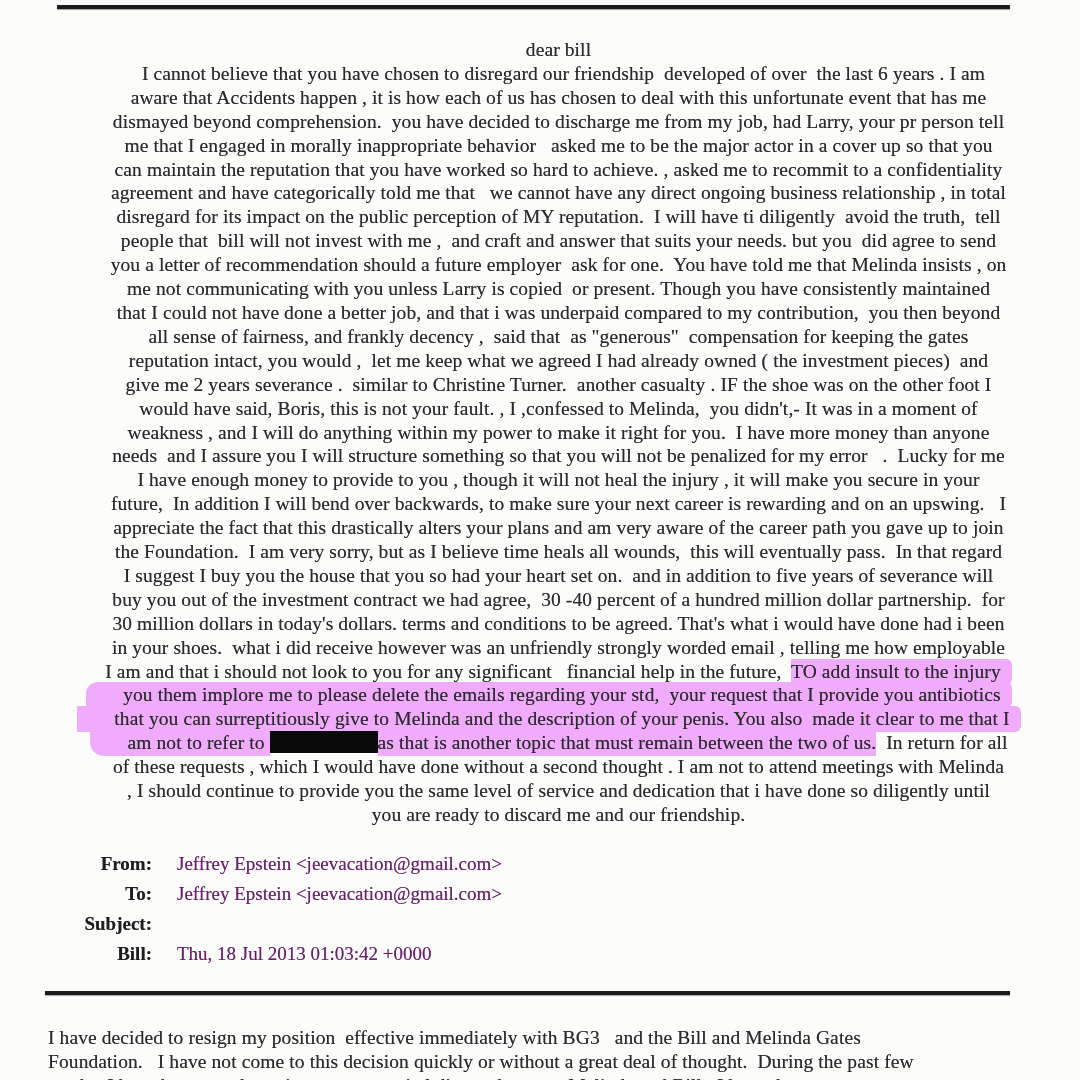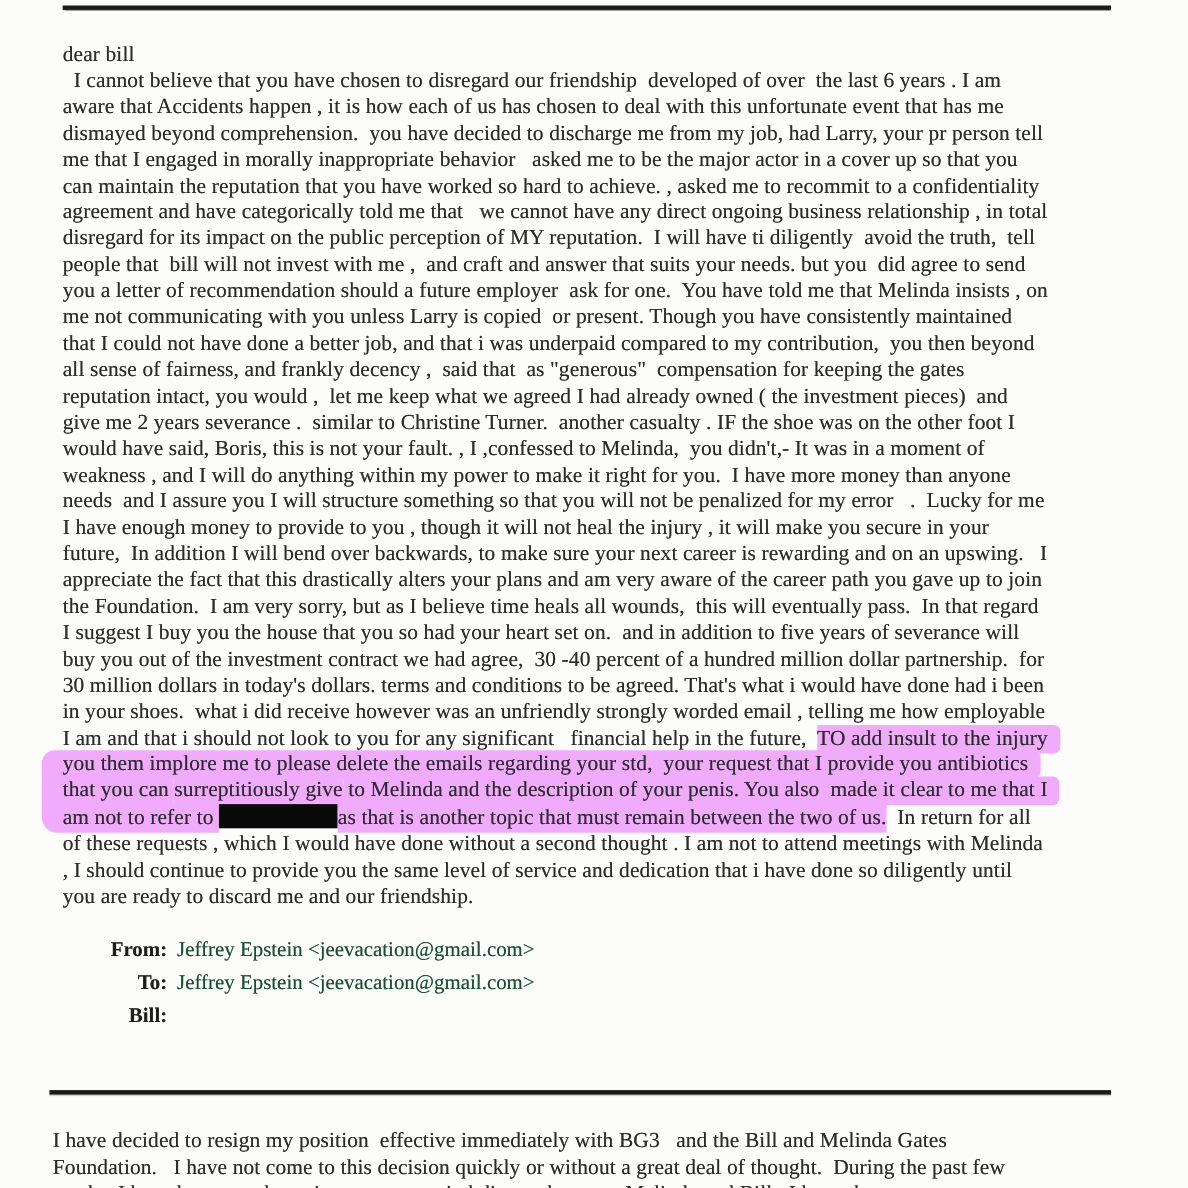--- a/index.html
+++ b/index.html
@@ -17,47 +17,48 @@
     box-shadow:0 1px 1px rgba(0,0,0,.35);
   }
   .rule.top{left:57px;top:5px;width:953px;}
   .rule.bottom{left:45px;top:991px;width:965px;}
 
   .letter{
     position:absolute;left:57px;top:38px;right:20px;
     font-size:19.5px;line-height:23.9px;
     white-space:pre;letter-spacing:.1px;
     text-shadow:0 0 .6px rgba(45,45,45,.65);
+    text-align:center;
   }
   .line{white-space:pre;}
   .hl{
     background:#f0abfc;
     padding-top:2px;padding-bottom:3px;
   }
-  .line .hl:first-child{margin-left:-19px;padding-left:19px;}
+  .line .hl:first-child{margin-left:-19px;padding-left:37px;}
   .line .hl:last-child{padding-right:11px;border-radius:0 6px 6px 0;}
   .line:nth-child(28) .hl:first-child{border-top-left-radius:12px;}
   .line:nth-child(30) .hl:first-child{border-bottom-left-radius:14px;}
   .ul{text-decoration-thickness:1.5px;text-underline-offset:2px;}
   .redact{
     display:inline-block;width:108px;height:22px;
     background:#0a0a0a;vertical-align:-4px;
   }
 
   .headers{
     position:absolute;left:40px;top:852px;
     font-size:19px;line-height:23px;
     text-shadow:0 0 .6px rgba(45,45,45,.6);
   }
   .hrow{display:flex;margin-bottom:7px;}
   .hlabel{
     width:112px;text-align:right;font-weight:bold;color:#1e1e1e;
-    margin-right:9px;flex:0 0 112px;
+    margin-right:25px;flex:0 0 112px;
   }
-  .hvalue{white-space:pre;color:#14532d;}
+  .hvalue{white-space:pre;color:#701a75;}
 
   .footer{
     position:absolute;left:48px;top:1026px;right:20px;
     font-size:19.5px;line-height:24px;white-space:pre;
     letter-spacing:.1px;
     text-shadow:0 0 .6px rgba(45,45,45,.65);
   }
 </style>
 </head>
 <body>
@@ -70,20 +71,25 @@
   <div class="headers">
       <div class="hrow">
         <span class="hlabel">From:</span>
         <span class="hvalue">Jeffrey Epstein &lt;jeevacation@gmail.com&gt;</span>
       </div>
       <div class="hrow">
         <span class="hlabel">To:</span>
         <span class="hvalue">Jeffrey Epstein &lt;jeevacation@gmail.com&gt;</span>
       </div>
       <div class="hrow">
+        <span class="hlabel">Subject:</span>
+        <span class="hvalue"></span>
+      </div>
+      <div class="hrow">
         <span class="hlabel">Bill:</span>
+        <span class="hvalue">Thu, 18 Jul 2013 01:03:42 +0000</span>
       </div>
     </div>
 
   <div class="rule bottom"></div>
 
   <div class="footer"><div class="line">I have decided to resign my position  effective immediately with BG3   and the Bill and Melinda Gates</div><div class="line">Foundation.   I have not come to this decision quickly or without a great deal of thought.  During the past few</div><div class="line">weeks, I have been caught up in a severe marital dispute between Melinda and Bill.  I have the greatest respect</div></div>
 </div>
 
 </body></html>

